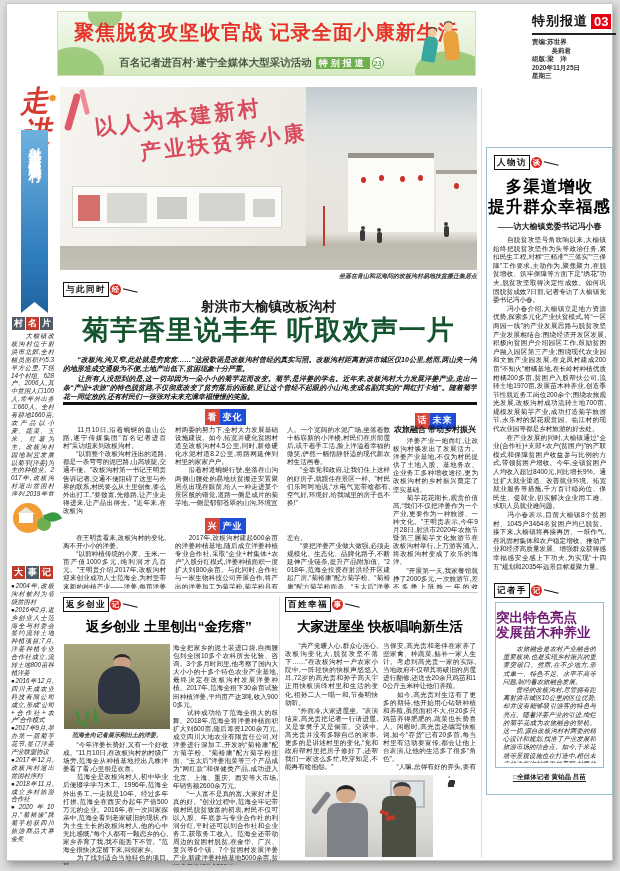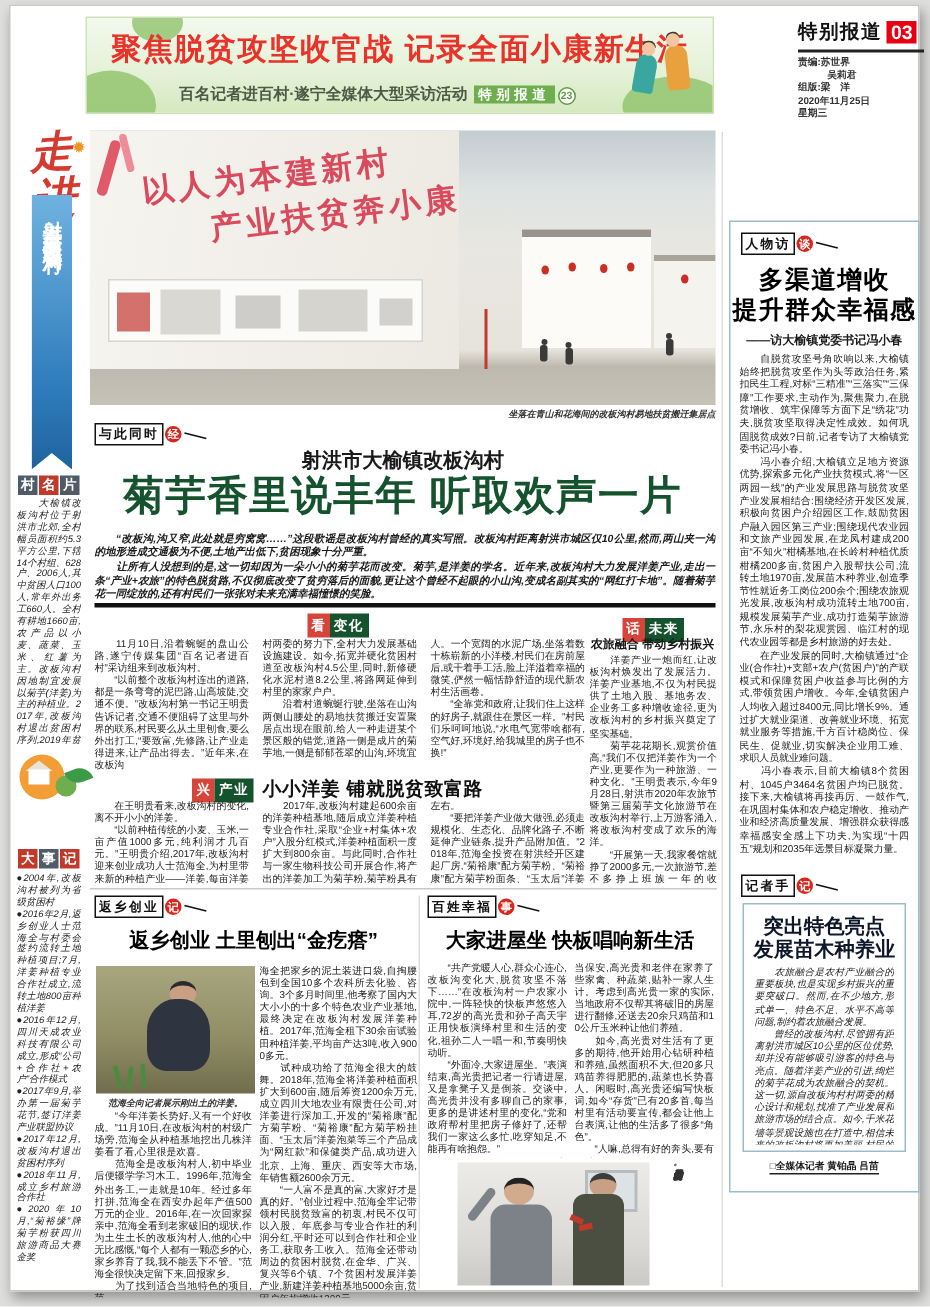--- a/index.html
+++ b/index.html
@@ -113,21 +113,21 @@
   .stag { display:inline-flex; align-items:center; }
   .stag .box { border:1.2px solid #111; padding:.5px 2px; font-weight:900;
     font-size:8.5px; letter-spacing:1.5px; color:#111; background:#fff; }
   .stag .badge { width:11px; height:11px; border-radius:50%; background:#d8261c;
     color:#fff; font-size:7.5px; font-weight:bold; display:flex; align-items:center;
     justify-content:center; margin-left:1px; }
   .stag .swoosh { width:15px; height:7px; border-bottom:1.4px solid #111;
     transform:rotate(14deg) translateY(-2px); margin-left:2px; }
   .ctag { display:inline-flex; font-weight:bold; font-size:9px; color:#fff; }
   .ctag .f { background:#d6453a; padding:1.5px 3px; }
-  .ctag .r { background:#14532d; padding:1.5px 3px; letter-spacing:1px; }
+  .ctag .r { background:#1d4ed8; padding:1.5px 3px; letter-spacing:1px; }
   .sechead { display:flex; justify-content:center; align-items:center; gap:6px; }
   .sechead .t { font-size:12.5px; font-weight:900; color:#111; letter-spacing:.5px; }
 
   
   .overline { left:60px; top:298px; width:417px; text-align:center;
     font-size:13.5px; font-weight:900; }
   .headline { left:60px; top:312px; width:417px; text-align:center;
     font-size:27px; font-weight:900; letter-spacing:1px; color:#14532d; }
   .lead { left:63px; top:355px; width:414px; height:46px; overflow:hidden;
     font-size:7px; line-height:9.3px; font-weight:bold; font-style:italic; }
@@ -169,21 +169,21 @@
   .vcap { writing-mode:vertical-rl; font-size:6px; font-style:italic; font-weight:bold;
     color:#333; line-height:8px; }
 
   
   .ibox { left:486px; top:147px; width:127px; height:648px; border:1px solid #9bbccb; }
   .ihead { left:488px; width:123px; text-align:center; font-size:16.5px;
     font-weight:900; color:#000; letter-spacing:1px; }
   .isub { left:488px; top:221px; width:123px; text-align:center; font-size:8px; font-weight:bold; }
   .ibody { left:493px; top:236px; width:113px; height:344px; font-size:6.6px; line-height:8.6px; overflow:hidden; }
   .nbox { left:495px; top:602px; width:109px; height:166px; border:1px solid #9bbccb; background:#fff; }
-  .nhead { margin-top:7px; text-align:center; font-size:13.5px; font-weight:900; color:#0f172a; line-height:15px; }
+  .nhead { margin-top:7px; font-size:13.5px; font-weight:900; color:#701a75; line-height:15px; }
   .ntext { margin:5px 7px 0 7px; height:118px; overflow:hidden; font-size:6.4px;
     line-height:8.2px; font-style:italic; }
   .byline { left:486px; top:773px; width:127px; text-align:center; font-size:6.5px; font-weight:bold; }
   .byline span { border-bottom:1px solid #222; padding-bottom:1px; }
 </style>
 </head>
 <body>
 
 <div class="abs page"></div>
 
@@ -310,21 +310,20 @@
   <div class="colstext prewrap just" style="width:103px;height:89px;">人。一个宽阔的水泥广场,坐落着数十栋崭新的小洋楼,村民们在房前屋后,或干着手工活,脸上洋溢着幸福的微笑,俨然一幅恬静舒适的现代新农村生活画卷。
 　　“全靠党和政府,让我们住上这样的好房子,就跟住在景区一样。”村民们乐呵呵地说,“水电气宽带啥都有,空气好,环境好,给我城里的房子也不换!”</div>
 </div>
 
 <div class="abs leaf"></div>
 <div class="abs sechead" style="left:60px;top:518px;width:330px;">
   <span class="ctag">
       <span class="f">兴</span>
       <span class="r">产业</span>
     </span>
-  <span class="t">小小洋姜 铺就脱贫致富路</span>
 </div>
 <div class="abs" style="left:63px;top:534px;width:327px;height:55px;display:flex;gap:9px;">
   <div class="colstext prewrap just" style="width:103px;height:55px;">　　在王明贵看来,改板沟村的变化,离不开小小的洋姜。
 　　“以前种植传统的小麦、玉米,一亩产值1000多元,纯利润才几百元。”王明贵介绍,2017年,改板沟村迎来创业成功人士范海全,为村里带来新的种植产业——洋姜,每亩洋姜年产2-3吨,产值近5000元,仅此一项,便让土地产值涨了几倍。</div>
   <div class="colstext prewrap just" style="width:103px;height:55px;">　　2017年,改板沟村建起600余亩的洋姜种植基地,随后成立洋姜种植专业合作社,采取“企业+村集体+农户”入股分红模式,洋姜种植面积一度扩大到800余亩。与此同时,合作社与一家生物科技公司开展合作,将产出的洋姜加工为菊芋粉,菊芋粉具有较高的药用和食用价值,一亩地产出的洋姜制成菊芋粉,价值近20000元</div>
   <div class="colstext prewrap just" style="width:103px;height:55px;">左右。
 　　“要把洋姜产业做大做强,必须走规模化、生态化、品牌化路子,不断延伸产业链条,提升产品附加值。”2018年,范海全投资在射洪经开区建起厂房,“菊裕康”配方菊芋粉、“菊裕康”配方菊芋粉面条、“玉太后”洋姜系列泡菜相继面市,并远销全国,“一年产值可以达到2600万元。”范海全介绍。</div>
 </div>
 
 <div class="abs" style="left:392px;top:409px;width:86px;text-align:center;">

